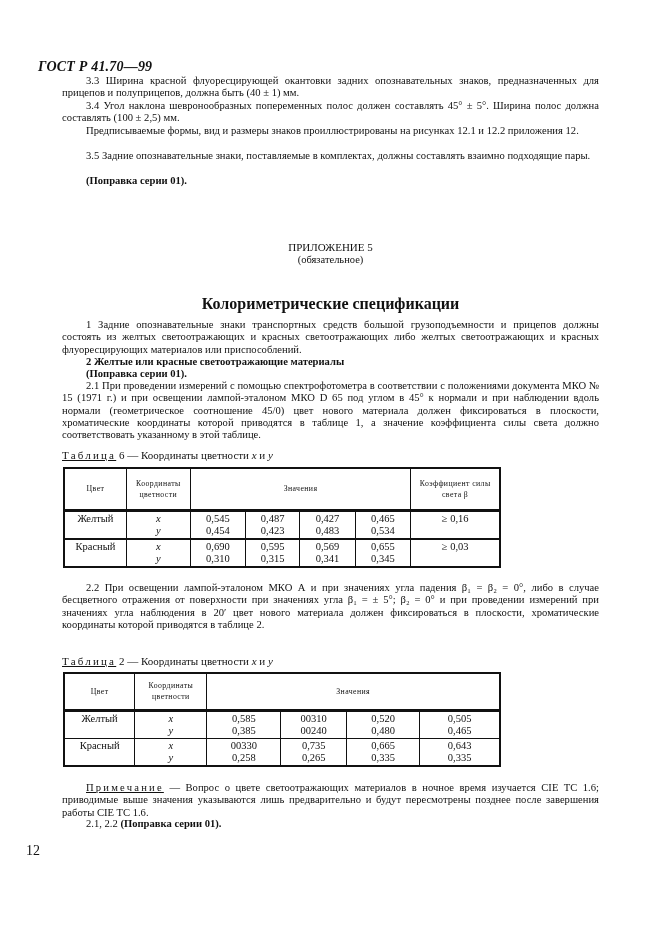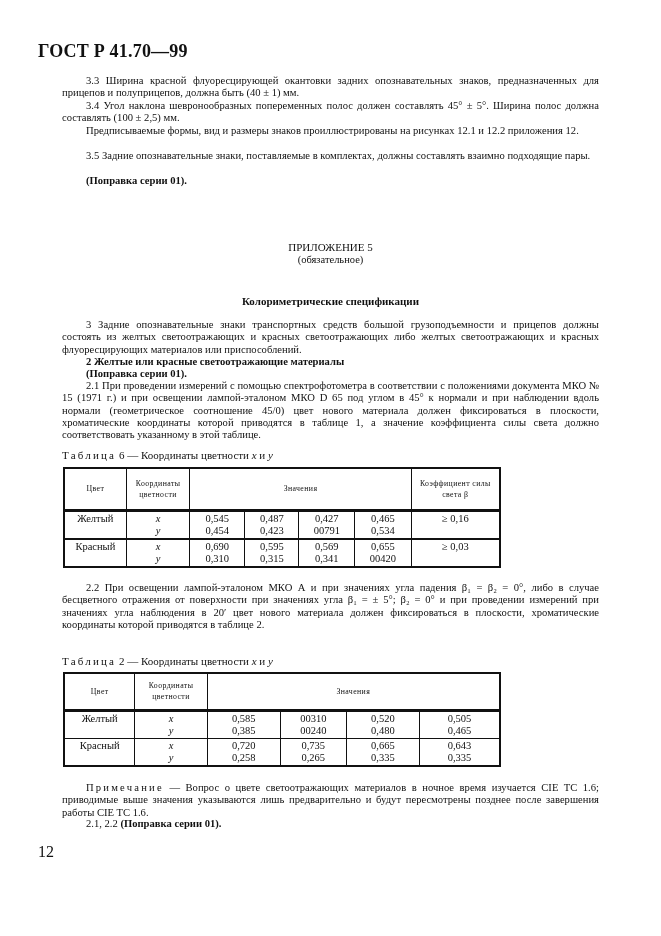--- a/index.html
+++ b/index.html
@@ -1,52 +1,52 @@
 <!DOCTYPE html>
 <html><head>
 <meta charset="utf-8">
 <style>
   html, body { margin: 0; padding: 0; background: #ffffff; }
   body { width: 661px; height: 936px; position: relative; overflow: hidden;
          font-family: "Liberation Serif", "DejaVu Serif", serif; color: #111; }
   .abs { position: absolute; }
-  .hdr { left: 38px; top: 41px; font-weight: bold; font-size: 18px; letter-spacing: 0.2px; }
+  .hdr { left: 38px; top: 59px; font-weight: bold; font-size: 14px; letter-spacing: 0.2px; font-style: italic; }
   .p { position: absolute; left: 62px; width: 537px; font-size: 10.6px; line-height: 12.3px; text-align: justify; margin: 0; }
   .p .ind { display: inline-block; width: 24px; }
   .b { font-weight: bold; }
   .center { position: absolute; left: 62px; width: 537px; text-align: center; font-size: 11px; }
-  .spaced { letter-spacing: 2.2px; }
+  .spaced { letter-spacing: 2.2px; text-decoration: underline; }
   .caption { position: absolute; left: 62px; font-size: 11px; }
   .it { font-style: italic; }
   table.t { position: absolute; left: 63px; width: 438px; border-collapse: collapse; font-size: 10.5px; }
   table.t td, table.t th { border: 1px solid #111; text-align: center; padding: 0; font-weight: normal; }
   table.t thead th { font-size: 7.8px; letter-spacing: 0.4px; line-height: 11px; }
   table.t { border: 2px solid #111; }
   table.t thead tr { border-bottom: 3px solid #111; }
   table.t tbody tr.g { border-top: 2px solid #111; }
   .cell2 { line-height: 12px; padding-top: 1px !important; padding-bottom: 1px !important; vertical-align: top; }
   .cell2 div { height: 12px; }
-  .pageno { left: 38px; top: 875px; font-size: 16px; }
+  .pageno { left: 26px; top: 875px; font-size: 14px; }
 </style>
 </head>
 <body>
 
 <div class="abs hdr">ГОСТ Р 41.70—99</div>
 
 <p class="p" style="top:75px"><span class="ind"></span><span>3.3 Ширина красной флуоресцирующей окантовки задних опознавательных знаков, предназначенных для прицепов и полуприцепов, должна быть (40 ± 1) мм.</span></p>
 <p class="p" style="top:100px"><span class="ind"></span><span>3.4 Угол наклона шевронообразных попеременных полос должен составлять 45° ± 5°. Ширина полос должна составлять (100 ± 2,5) мм.</span></p>
 <p class="p" style="top:125px"><span class="ind"></span><span>Предписываемые формы, вид и размеры знаков проиллюстрированы на рисунках 12.1 и 12.2 приложения 12.</span></p>
 <p class="p" style="top:150px"><span class="ind"></span><span>3.5 Задние опознавательные знаки, поставляемые в комплектах, должны составлять взаимно подходящие пары.</span></p>
 <p class="p b" style="top:175px"><span class="ind"></span><span>(Поправка серии 01).</span></p>
 
 <div class="center" style="top:241px">ПРИЛОЖЕНИЕ 5</div>
 <div class="center" style="top:254px;font-size:10.5px">(обязательное)</div>
-<div class="center b" style="top:295px;font-size:11px">Колориметрические спецификации</div>
-
-<p class="p" style="top:319px"><span class="ind"></span><span>3 Задние опознавательные знаки транспортных средств большой грузоподъемности и прицепов должны состоять из желтых светоотражающих и красных светоотражающих либо желтых светоотражающих и красных флуоресцирующих материалов или приспособлений.</span></p>
+<div class="center b" style="top:295px;font-size:16px">Колориметрические спецификации</div>
+
+<p class="p" style="top:319px"><span class="ind"></span><span>1 Задние опознавательные знаки транспортных средств большой грузоподъемности и прицепов должны состоять из желтых светоотражающих и красных светоотражающих либо желтых светоотражающих и красных флуоресцирующих материалов или приспособлений.</span></p>
 <p class="p b" style="top:356px"><span class="ind"></span><span>2 Желтые или красные светоотражающие материалы</span></p>
 <p class="p b" style="top:368px"><span class="ind"></span><span>(Поправка серии 01).</span></p>
 <p class="p" style="top:380px"><span class="ind"></span><span>2.1 При проведении измерений с помощью спектрофотометра в соответствии с положениями документа МКО № 15 (1971 г.) и при освещении лампой-эталоном МКО D 65 под углом в 45° к нормали и при наблюдении вдоль нормали (геометрическое соотношение 45/0) цвет нового материала должен фиксироваться в плоскости, хроматические координаты которой приводятся в таблице 1, а значение коэффициента силы света должно соответствовать указанному в этой таблице.</span></p>
 
 <div class="caption" style="top:449px">
   <span class="spaced">Таблица</span><span> 6 — Координаты цветности </span><span class="it">x</span><span> и </span><span class="it">y</span>
 </div>
 
 <table class="t" style="top:467px">
   <colgroup>
@@ -78,21 +78,21 @@
       <td class="cell2">
           <div>0,545</div>
           <div>0,454</div>
         </td>
       <td class="cell2">
           <div>0,487</div>
           <div>0,423</div>
         </td>
       <td class="cell2">
           <div>0,427</div>
-          <div>00791</div>
+          <div>0,483</div>
         </td>
       <td class="cell2">
           <div>0,465</div>
           <div>0,534</div>
         </td>
       <td class="cell2">
           <div>≥ 0,16</div>
         </td>
     </tr>
     <tr class="g">
@@ -110,21 +110,21 @@
       <td class="cell2">
           <div>0,595</div>
           <div>0,315</div>
         </td>
       <td class="cell2">
           <div>0,569</div>
           <div>0,341</div>
         </td>
       <td class="cell2">
           <div>0,655</div>
-          <div>00420</div>
+          <div>0,345</div>
         </td>
       <td class="cell2">
           <div>≥ 0,03</div>
         </td>
     </tr>
   </tbody>
 </table>
 
 <p class="p" style="top:582px"><span class="ind"></span><span>2.2 При освещении лампой-эталоном МКО А и при значениях угла падения β₁ = β₂ = 0°, либо в случае бесцветного отражения от поверхности при значениях угла β₁ = ± 5°; β₂ = 0° и при проведении измерений при значениях угла наблюдения в 20′ цвет нового материала должен фиксироваться в плоскости, хроматические координаты которой приводятся в таблице 2.</span></p>
 
@@ -176,21 +176,21 @@
     </tr>
     <tr>
       <td class="cell2">
           <div>Красный</div>
         </td>
       <td class="cell2 it">
           <div>x</div>
           <div>y</div>
         </td>
       <td class="cell2">
-          <div>0,720</div>
+          <div>00330</div>
           <div>0,258</div>
         </td>
       <td class="cell2">
           <div>0,735</div>
           <div>0,265</div>
         </td>
       <td class="cell2">
           <div>0,665</div>
           <div>0,335</div>
         </td>

